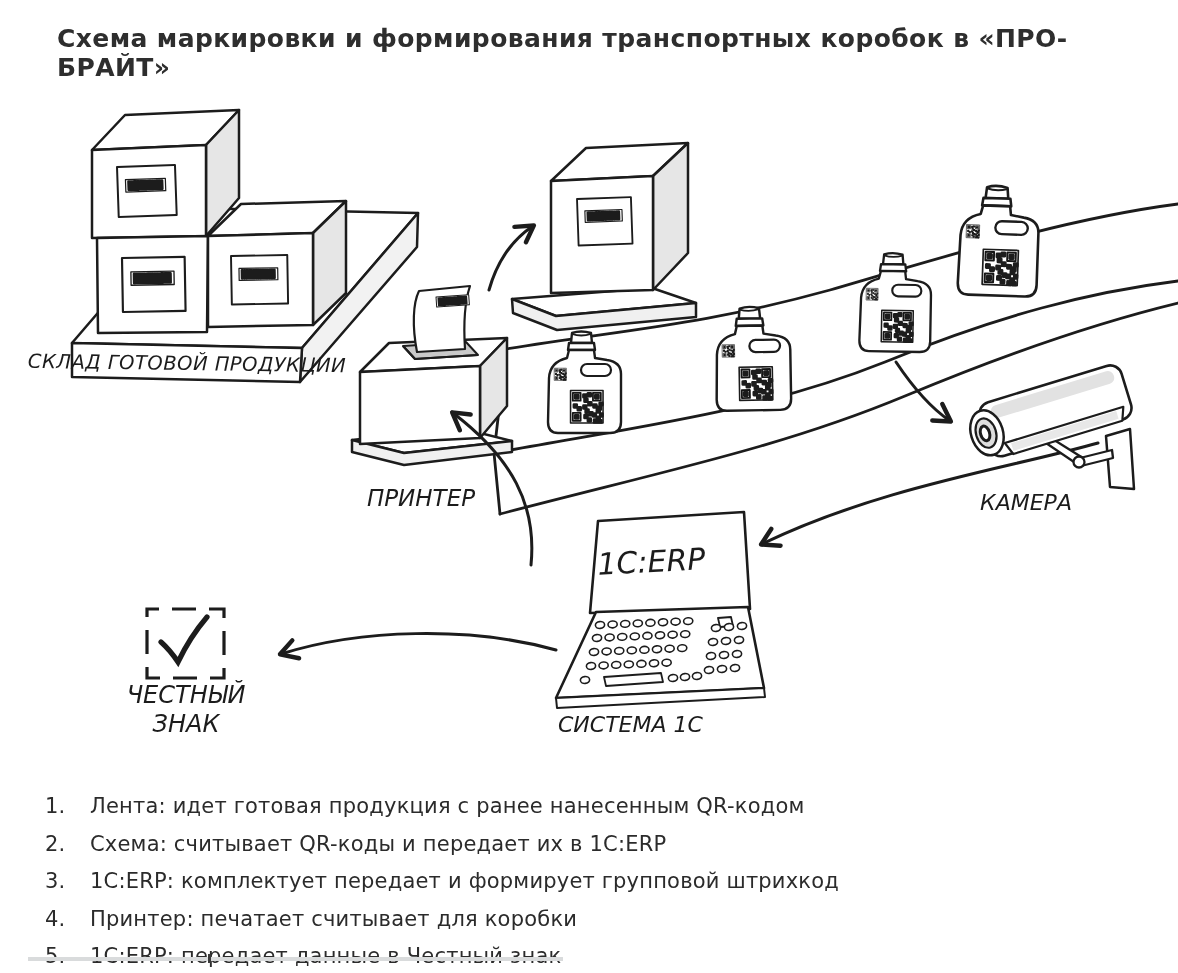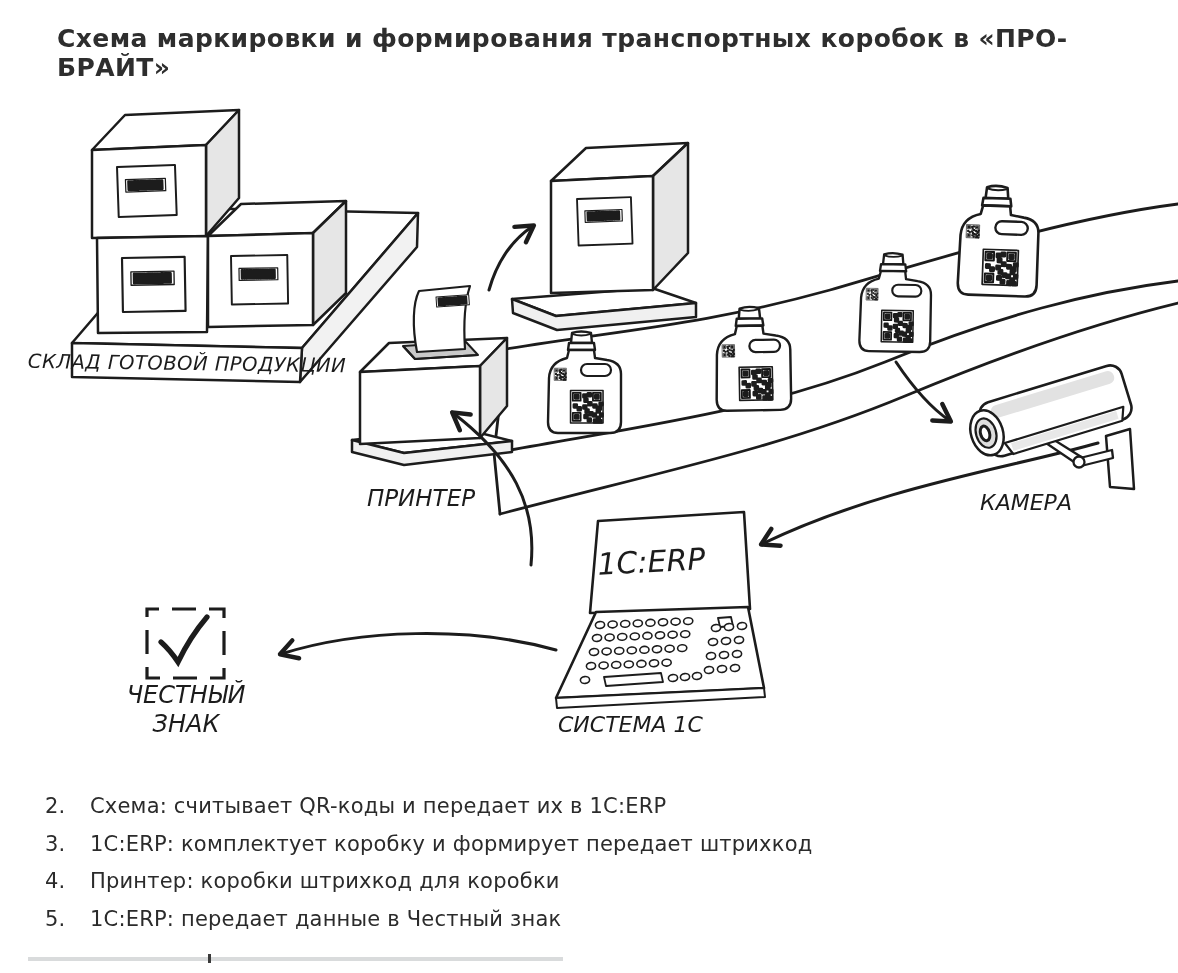--- a/index.html
+++ b/index.html
@@ -224,21 +224,22 @@
           <ellipse cx="-6" cy="-1" rx="16" ry="23" fill="#fff" stroke-width="2.5"></ellipse>
           <ellipse cx="-7" cy="-1" rx="10" ry="15" fill="#dedede" stroke-width="2.2"></ellipse>
           <ellipse cx="-8" cy="-1" rx="4.5" ry="7.5" fill="#fff" stroke-width="3"></ellipse>
         </g>
       </g>
     </g>
     <text x="1026" y="510" text-anchor="middle" font-size="22">КАМЕРА</text>
   </svg>
 
   <ol class="steps">
+    <li><span class="num">1.</span><span>Лента: идет готовая продукция с ранее нанесенным QR-кодом</span></li>
     <li><span class="num">2.</span><span>Схема: считывает QR-коды и передает их в 1С:ERP</span></li>
-    <li><span class="num">3.</span><span>1С:ERP: комплектует коробку и формирует передает штрихкод</span></li>
-    <li><span class="num">4.</span><span>Принтер: коробки штрихкод для коробки</span></li>
+    <li><span class="num">3.</span><span>1С:ERP: комплектует передает и формирует групповой штрихкод</span></li>
+    <li><span class="num">4.</span><span>Принтер: печатает считывает для коробки</span></li>
     <li><span class="num">5.</span><span>1С:ERP: передает данные в Честный знак</span></li>
   </ol>
 
   <div class="bottom-line"></div>
   <div class="bottom-tick"></div>
 </div>
 
 </body></html>

